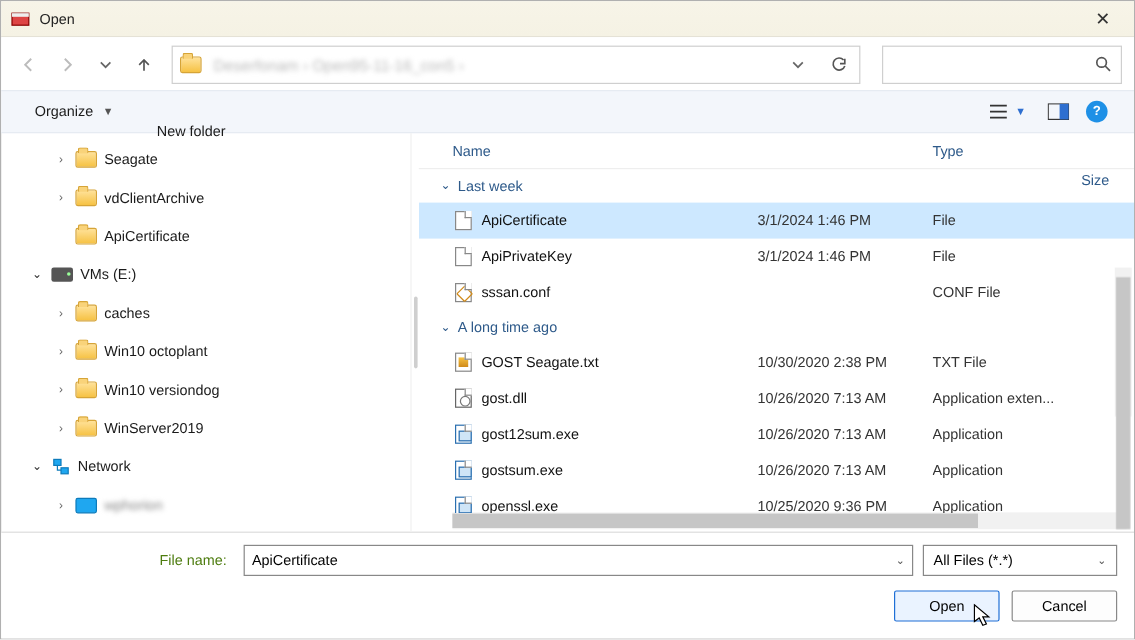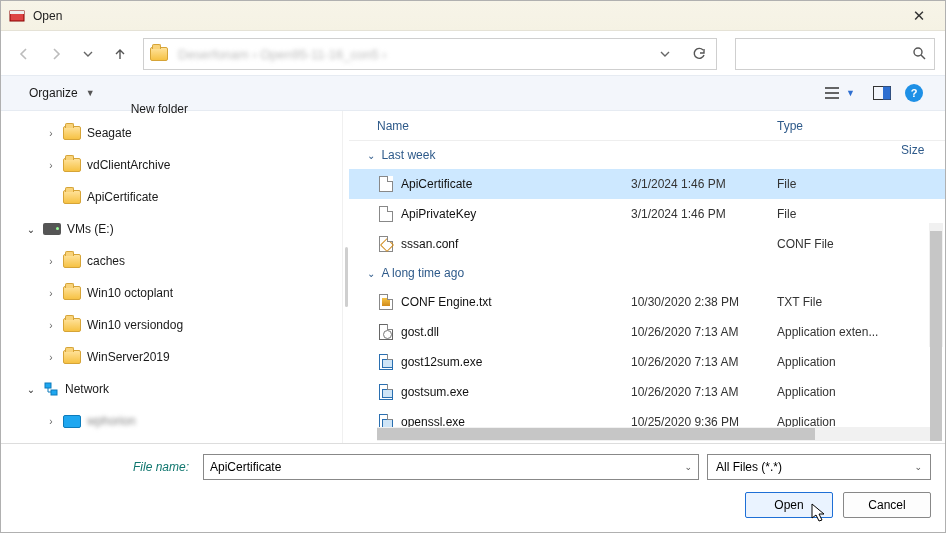--- a/index.html
+++ b/index.html
@@ -70,24 +70,24 @@
   .file-glyph.txt::before{content:"";position:absolute;left:2px;top:3px;width:8px;height:8px;background:linear-gradient(#f6c244,#d08a1a);}
   .file-glyph.exe {border-color:#2a6fb0;}
   .file-glyph.exe::before{content:"";position:absolute;left:2px;top:4px;width:9px;height:7px;background:#cfe5f7;border:1px solid #2a6fb0;}
   .file-glyph.dll {border-color:#666;}
   .file-glyph.dll::before{content:"";position:absolute;left:3px;top:5px;width:7px;height:7px;border:1.5px solid #777;border-radius:50%;}
   .hscroll { height:14px; background:#f1f1f1; position:relative; margin:0 6px 2px 28px;}
   .hscroll .thumb { position:absolute; left:0; top:1px; height:12px; width:78%; background:#c6c6c6;}
   
   .footer { border-top:1px solid #ddd; padding:10px 14px 14px 14px; background:#fff;}
   .fn-row { display:flex; align-items:center; gap:8px; margin-bottom:12px;}
-  .fn-label { width:180px; text-align:right; padding-right:6px; color:#0f766e;font-style:italic;}
+  .fn-label { width:180px; text-align:right; padding-right:6px; color:#4d7c0f;}
   .fn-input { flex:1; height:26px; border:1px solid #888; display:flex; align-items:center; padding:0 6px;}
   .fn-input span.caretdd { margin-left:auto; font-size:9px; color:#555;}
-  .filter { width:224px; height:26px; border:1px solid #888; display:flex; align-items:center; padding:0 8px;}
+  .filter { width:162px; height:26px; border:1px solid #888; display:flex; align-items:center; padding:0 8px;}
   .filter .caretdd{ margin-left:auto; font-size:9px; color:#555;}
   .btn-row { display:flex; justify-content:flex-end; gap:10px;}
   .btn { width:88px; height:26px; border:1px solid #888; background:#fdfdfd; display:flex; align-items:center; justify-content:center; border-radius:2px;}
   .btn.primary { border:1px solid #1e6fd6; background:#eaf3ff; color:#000;}
   .cursor { position:absolute; left:810px; top:502px; pointer-events:none;}
   .vscroll { position:absolute; right:2px; top:112px; width:14px; bottom:96px; background:#f1f1f1;}
   .vscroll .vthumb { position:absolute; top:8px; left:1px; width:12px; height:210px; background:#c6c6c6;}
 </style>
 </head>
 <body>
@@ -282,21 +282,21 @@
             <span class="fsize"></span>
           </div>
           <div class="group">
             <span class="gchev">⌄</span>
             <span>A long time ago</span>
           </div>
           <div class="frow">
             <span class="icon">
               <span class="file-glyph txt"></span>
             </span>
-            <span class="fname">CONF Engine.txt</span>
+            <span class="fname">GOST Seagate.txt</span>
             <span class="fdate">10/30/2020 2:38 PM</span>
             <span class="ftype">TXT File</span>
             <span class="fsize"></span>
           </div>
           <div class="frow">
             <span class="icon">
               <span class="file-glyph dll"></span>
             </span>
             <span class="fname">gost.dll</span>
             <span class="fdate">10/26/2020 7:13 AM</span>

